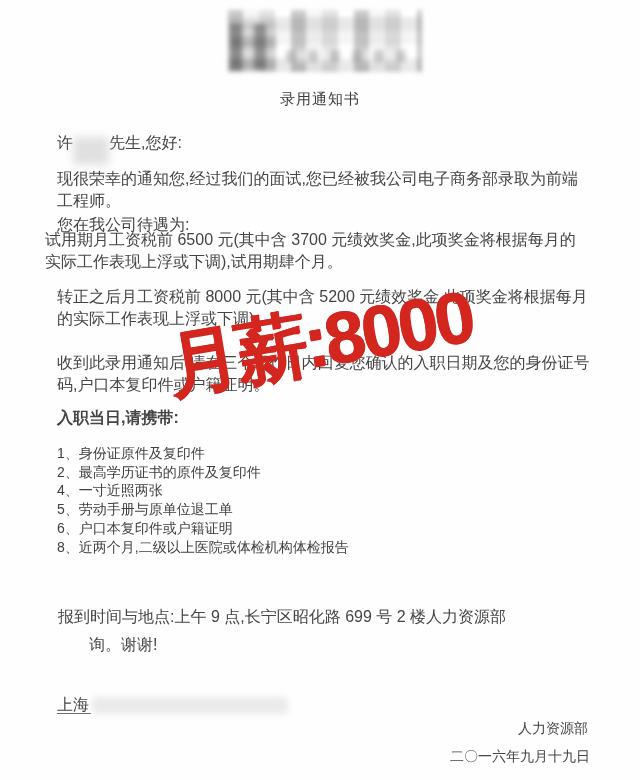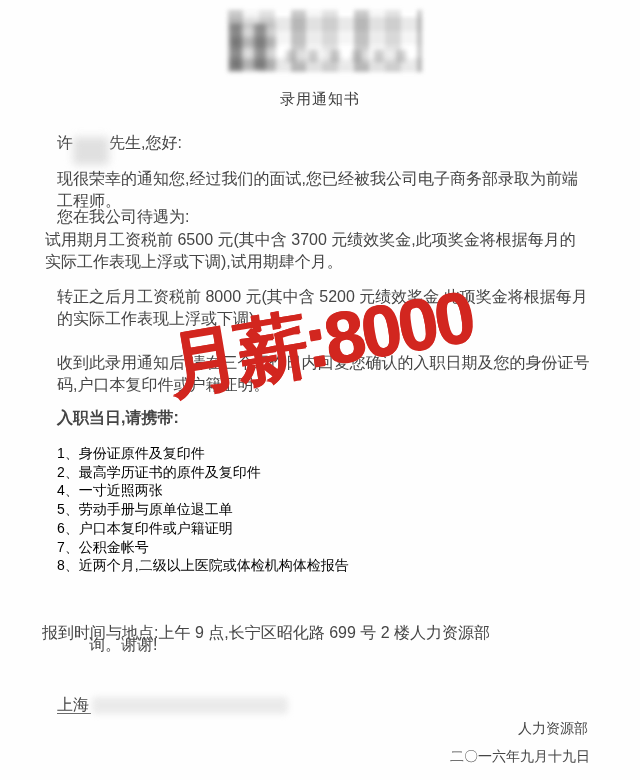--- a/index.html
+++ b/index.html
@@ -31,28 +31,28 @@
     background: repeating-linear-gradient(90deg, rgba(140,140,140,.5) 0 10px, rgba(230,230,230,.4) 10px 22px);
     filter: blur(1.5px);
   }
 
   .title { left:0; right:0; top:90px; text-align:center; font-size:15px; color:#3d3d3d; letter-spacing:1px; }
 
   .line, .para { font-size:16px; line-height:22px; color:#454545; }
   .para { width:533px; }
   .greeting { left:57px; top:130px; }
   .p-intro { left:57px; top:168px; }
-  .p-salary-header { left:57px; top:206px; }
+  .p-salary-header { left:57px; top:214px; }
   .p-probation { left:45px; top:229px; }
   .p-regular { left:57px; top:286px; }
   .p-reply { left:57px; top:352px; }
   .p-bring { left:57px; top:407px;font-weight:bold; }
   .checklist { left:57px; top:444px; }
-  .check-item { font-size:14px; line-height:18.7px; color:#000000; }
-  .p-report { left:42px; top:606px;margin-top:16px; }
+  .check-item { font-size:14px; line-height:18.7px; color:#404040; }
+  .p-report { left:58px; top:606px; }
   .p-contact1 { left:57px; top:639px; }
   .p-contact2 { left:57px; top:634px;margin-left:32px; }
   .p-company { left:57px; top:694px; }
   .sig { right:52px; top:720px; font-size:14px; color:#454545; }
   .date { right:50px; top:748px; font-size:14px; color:#454545; }
 
   
   .redact {
     display:inline-block; vertical-align:middle;
     background:#d9d9d9; filter:blur(4px); border-radius:3px; opacity:.8;
@@ -97,21 +97,20 @@
   <div class="abs para p-reply">收到此录用通知后,请在三个工作日内回复您确认的入职日期及您的身份证号码,户口本复印件或户籍证明。</div>
 
   <div class="abs line p-bring">入职当日,请携带:</div>
 
   <div class="abs checklist">
       <div class="check-item">1、身份证原件及复印件</div>
       <div class="check-item">2、最高学历证书的原件及复印件</div>
       <div class="check-item">4、一寸近照两张</div>
       <div class="check-item">5、劳动手册与原单位退工单</div>
       <div class="check-item">6、户口本复印件或户籍证明</div>
-      <div class="check-item">7、公积金帐号</div>
       <div class="check-item">8、近两个月,二级以上医院或体检机构体检报告</div>
     </div>
 
   <div class="abs line p-report">报到时间与地点:上午 9 点,长宁区昭化路 699 号 2 楼人力资源部</div>
 
   <div class="abs line p-contact2">询。谢谢!</div>
 
   <div class="abs line p-company">
     <span class="company-prefix">上海</span><span class="redact redact-company"></span>
   </div>

